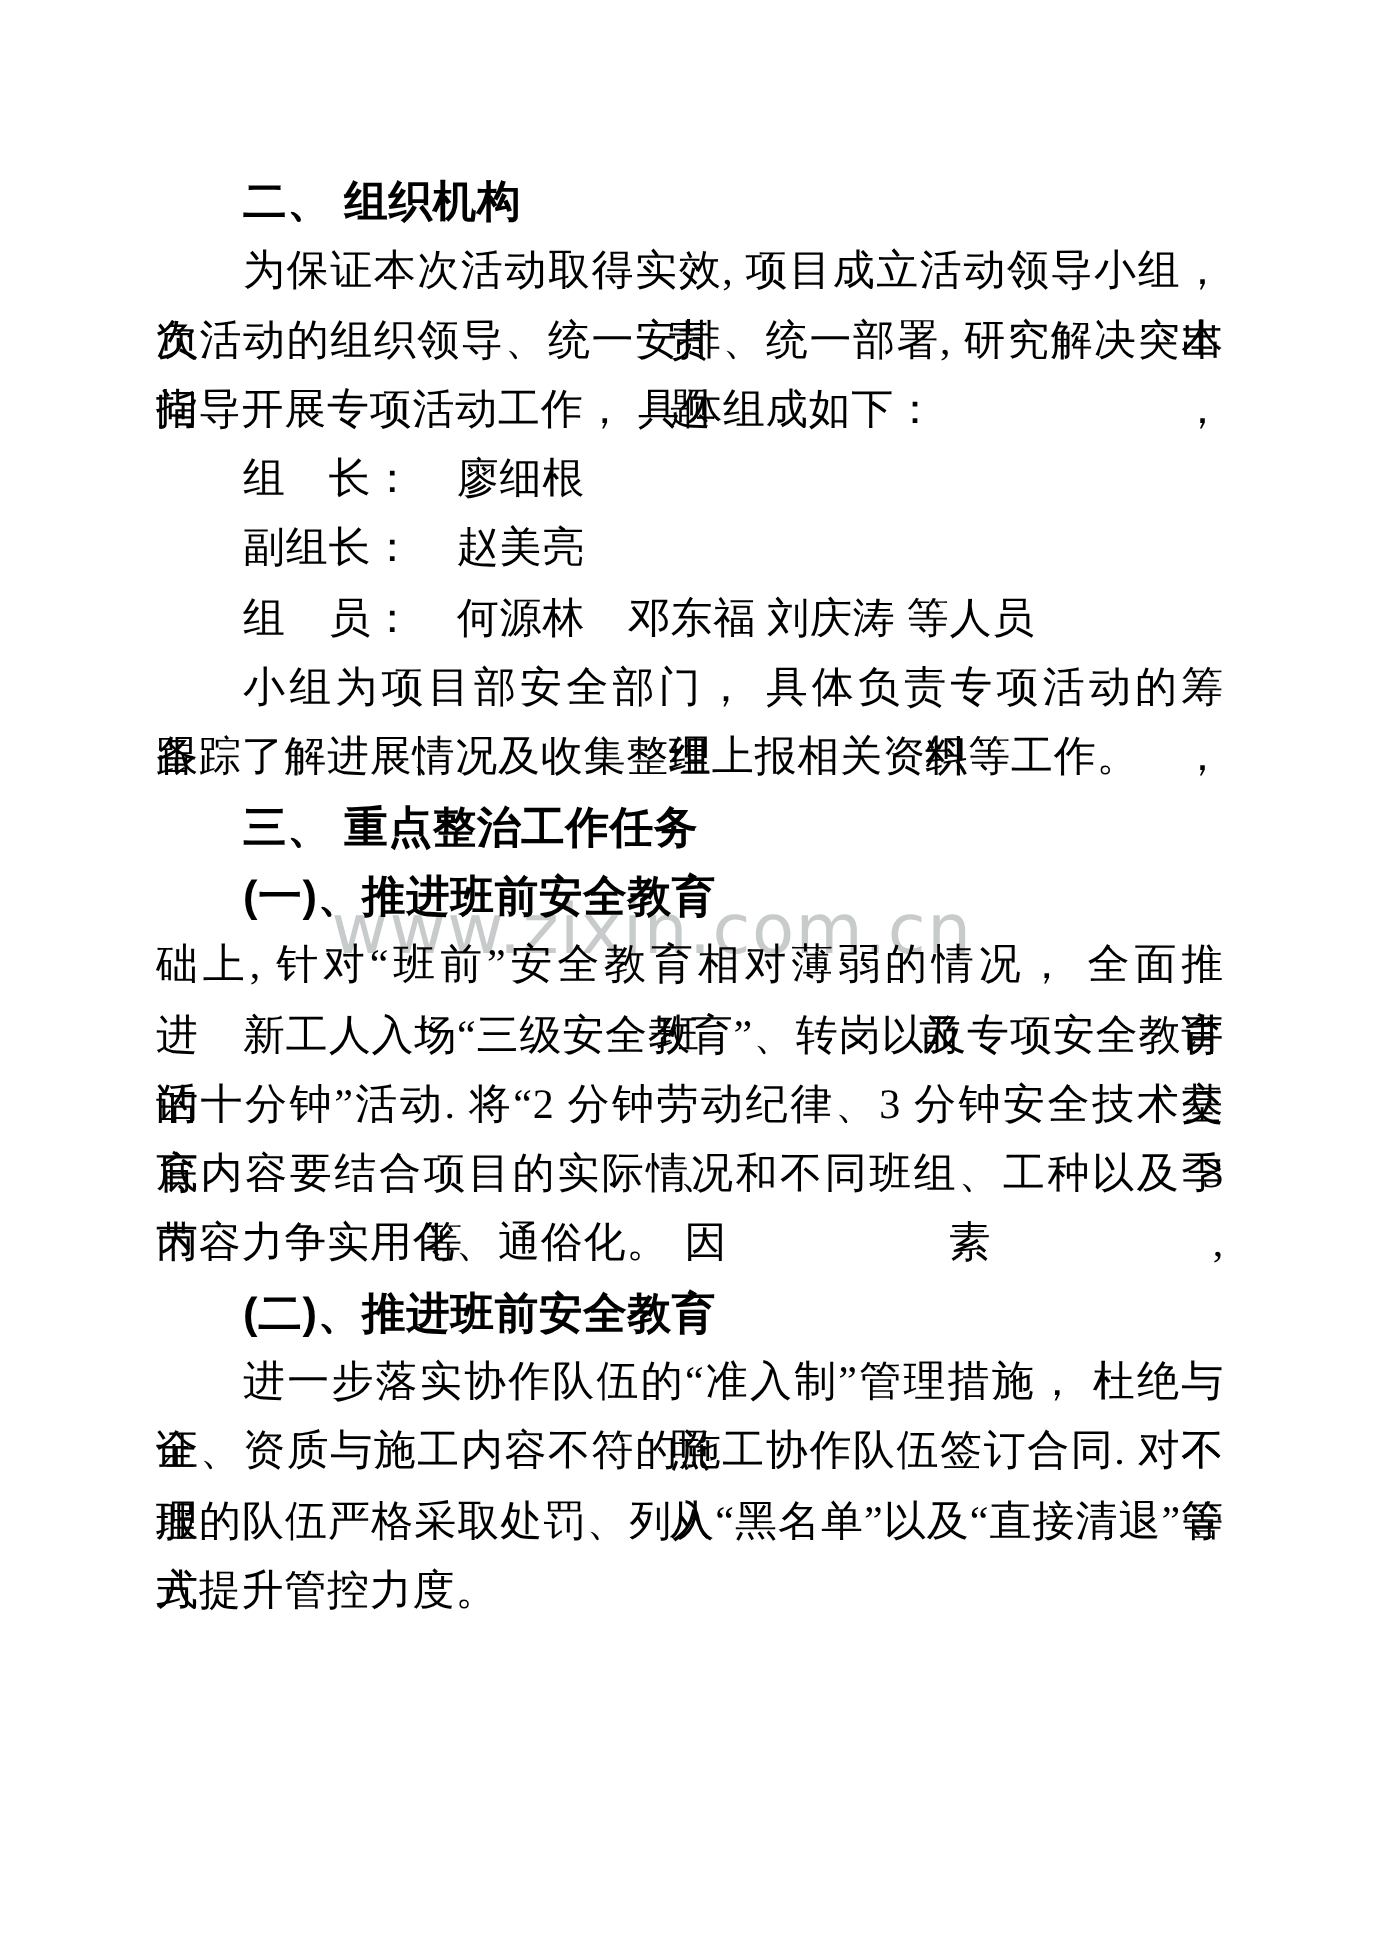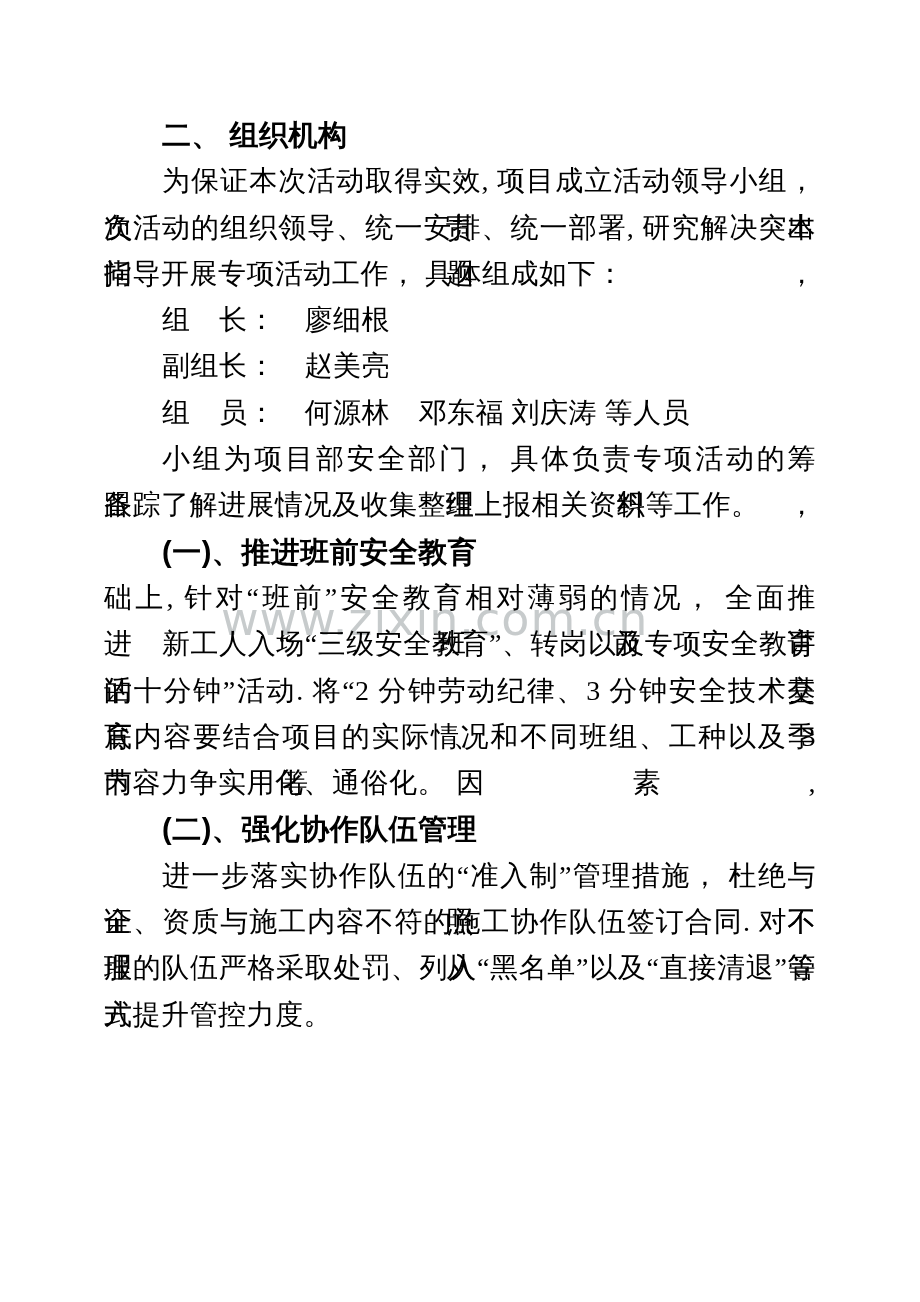--- a/index.html
+++ b/index.html
@@ -67,26 +67,27 @@
   <div class="content">
     <div class="line ind h1">二、 组织机构</div>
     <div class="line ind fill">为保证本次活动取得实效, 项目成立活动领导小组， 负责本</div>
     <div class="line fill">次活动的组织领导、统一安排、统一部署, 研究解决突出问题，</div>
     <div class="line">指导开展专项活动工作， 具体组成如下：</div>
     <div class="line ind">组　长：　廖细根</div>
     <div class="line ind">副组长：　赵美亮</div>
     <div class="line ind">组　员：　何源林　邓东福 刘庆涛 等人员</div>
     <div class="line ind fill">小组为项目部安全部门， 具体负责专项活动的筹备、组织，</div>
     <div class="line">跟踪了解进展情况及收集整理上报相关资料等工作。</div>
+    <div class="line ind h1">三、 重点整治工作任务</div>
     <div class="line ind h2">(一)、推进班前安全教育</div>
     <div class="line fill">础上, 针对“班前”安全教育相对薄弱的情况， 全面推进“班前讲</div>
     <div class="line ind fill">新工人入场“三级安全教育”、转岗以及专项安全教育的基</div>
     <div class="line fill">话十分钟”活动. 将“2 分钟劳动纪律、3 分钟安全技术交底、3</div>
     <div class="line fill">育内容要结合项目的实际情况和不同班组、工种以及季节等因素,</div>
     <div class="line">内容力争实用化、通俗化。</div>
-    <div class="line ind h2">(二)、强化协作队伍管理</div>
+    <div class="line ind h2">(二)、推进班前安全教育</div>
     <div class="line ind fill">进一步落实协作队伍的“准入制”管理措施， 杜绝与证照不</div>
     <div class="line fill">全、资质与施工内容不符的施工协作队伍签订合同. 对不服从管</div>
     <div class="line fill">理的队伍严格采取处罚、列入“黑名单”以及“直接清退”等方</div>
     <div class="line">式提升管控力度。</div>
   </div>
 
 </div>
 
 </body></html>

